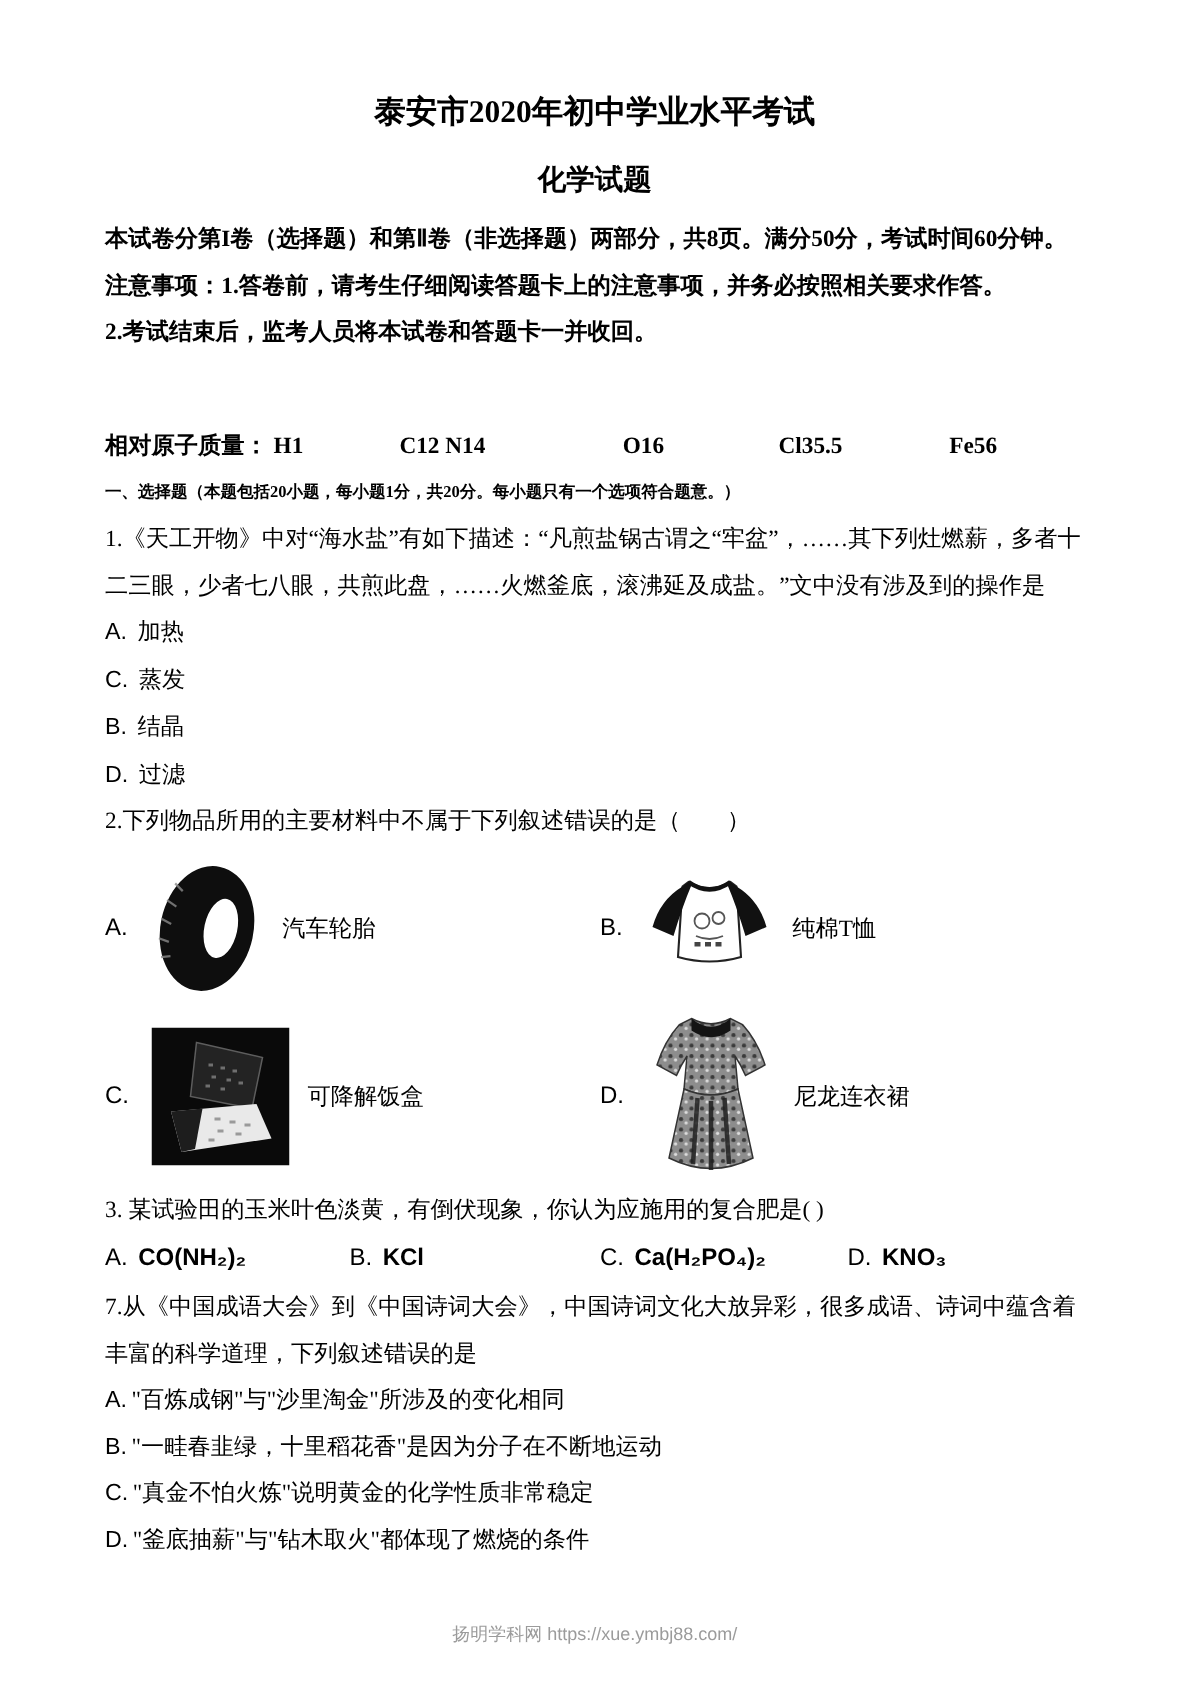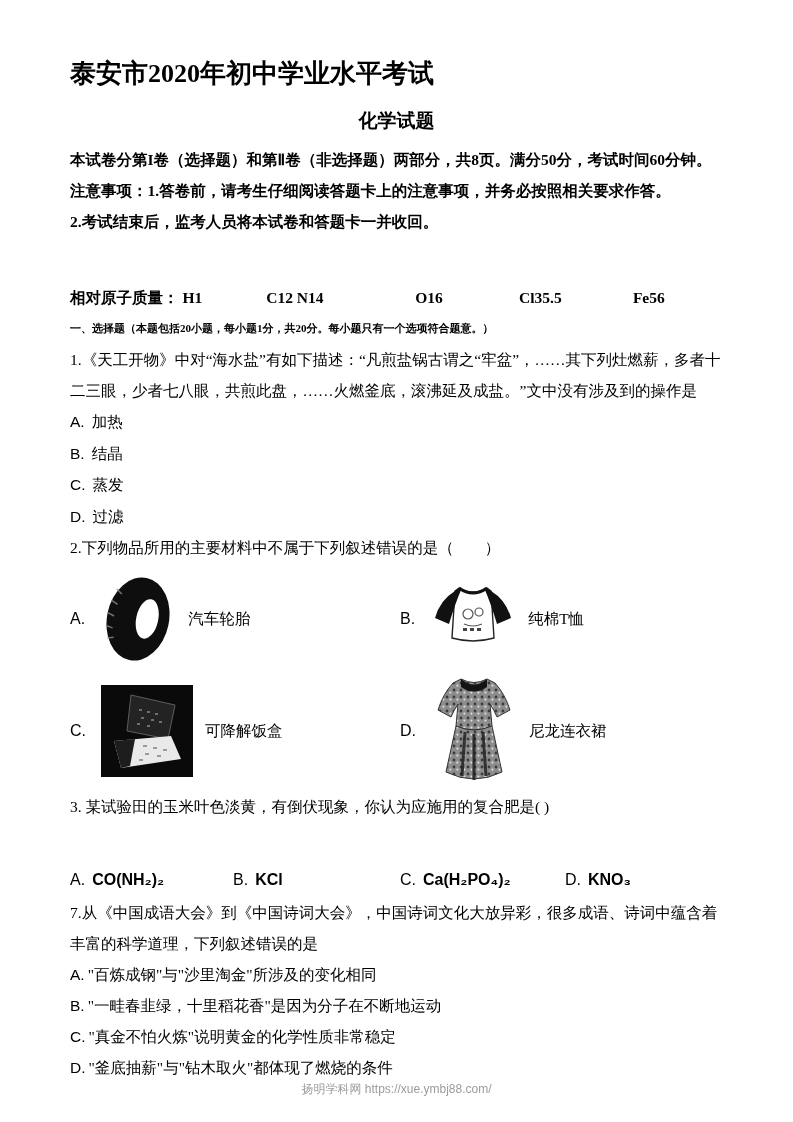--- a/index.html
+++ b/index.html
@@ -8,21 +8,22 @@
     width:793px; height:1122px;
     margin:0 auto;
     background:#ffffff;
     box-sizing:border-box;
     padding:60px 70px 0 70px;
     font-family:"Liberation Serif", serif;
     color:#000;
     overflow:hidden;
   }
   .title {
-    font-size:26px;
+    text-align:center;
+    font-size:21px;
     font-weight:700;
     line-height:28px;
     margin:0;
   }
   .subtitle {
     text-align:center;
     font-size:19px;
     font-weight:700;
     line-height:26px;
     margin:20px 0 10px 0;
@@ -31,21 +32,21 @@
   .b { font-weight:700; }
   .section-heading { font-weight:700; font-size:11px; }
   .atomic { font-weight:700;margin-top:45px; }
   .atomic .am-item { display:inline-block; }
   .am-0 { width:80px; }
   .am-1 { width:145px; }
   .am-2 { width:100px; }
   .am-3 { width:110px; }
   .opt { line-height:31.5px; }
   .opt-letter { font-family:"Liberation Sans", sans-serif; margin-right:7px; }
-  .formula { font-family:"Liberation Sans", sans-serif; font-weight:600;margin-top:41px; }
+  .formula { font-family:"Liberation Sans", sans-serif; font-weight:600; }
   .wavy { text-decoration-style:wavy; text-underline-offset:3px; }
   .q2-grid { margin-top:4px; }
   .q2-row { display:flex; align-items:center; }
   .q2-row-1 { height:104px; }
   .q2-row-2 { height:120px; }
   .q2-item { display:flex; align-items:center; }
   .q2-item-left { flex:0 0 330px; }
   .q2-item .img { display:inline-flex; margin:0 12px 0 8px; }
   .q2-caption { font-size:15.5px; }
   .q3-opts { display:flex; line-height:34px; }
@@ -82,22 +83,22 @@
     <span class="am-item am-2">O16</span>
     <span class="am-item am-3">Cl35.5</span>
     <span class="am-item">Fe56</span>
   </p>
 
   <p class="section-heading">一、选择题（本题包括20小题，每小题1分，共20分。每小题只有一个选项符合题意。）</p>
 
   <div>
     <p>1.《天工开物》中对“海水盐”有如下描述：“凡煎盐锅古谓之“牢盆”，……其下列灶燃薪，多者十二三眼，少者七八眼，共煎此盘，……火燃釜底，滚沸延及成盐。”文中没有涉及到的操作是</p>
     <p class="opt"><span class="opt-letter">A.</span><span>加热</span></p>
+    <p class="opt"><span class="opt-letter">C.</span><span>蒸发</span></p>
     <p class="opt"><span class="opt-letter">B.</span><span>结晶</span></p>
-    <p class="opt"><span class="opt-letter">C.</span><span>蒸发</span></p>
     <p class="opt"><span class="opt-letter">D.</span><span>过滤</span></p>
   </div>
 
   <div>
     <p><span>2.下列物品所用的主要材料中</span><span class="wavy">不属于</span><span>下列叙述错误的是（　　）</span></p>
 
     <div class="q2-grid">
       <div class="q2-row q2-row-1">
 
         <div class="q2-item q2-item-left">

